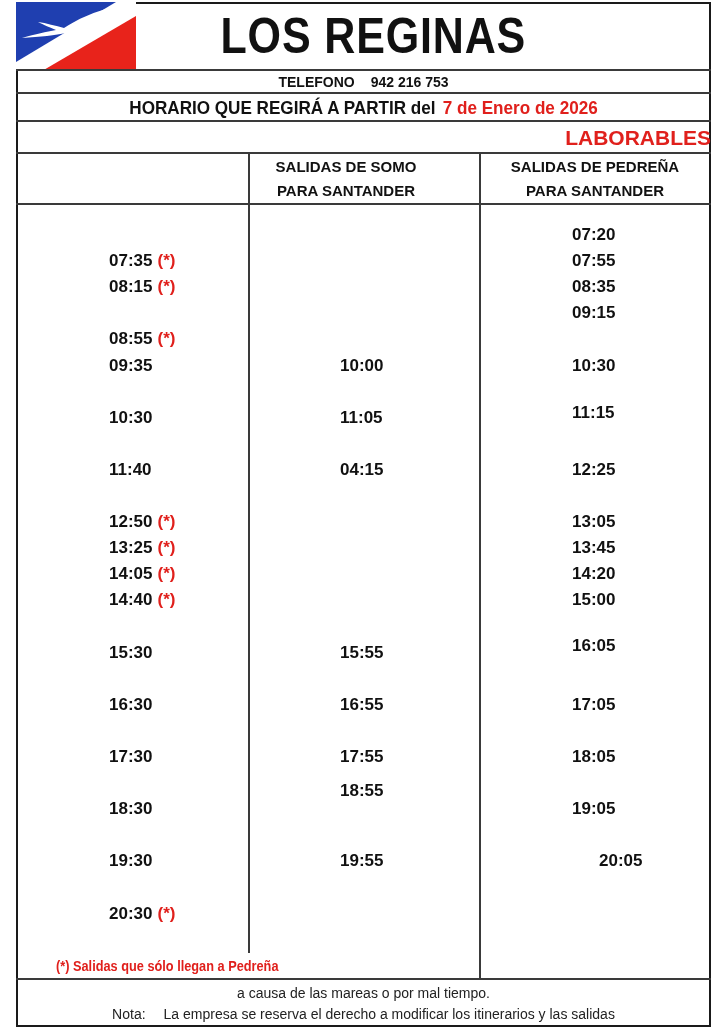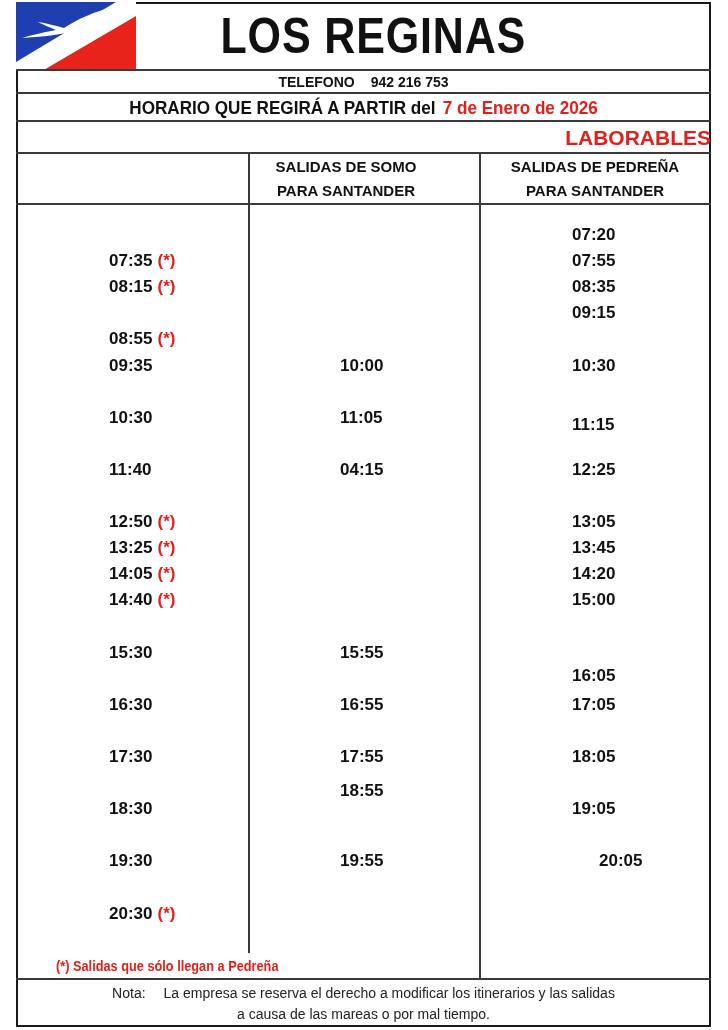--- a/index.html
+++ b/index.html
@@ -107,32 +107,32 @@
     <div class="time c2" style="top: 744px;"><span>17:55</span></div>
     <div class="time c2" style="top: 778px;"><span>18:55</span></div>
     <div class="time c2" style="top: 848.4px;"><span>19:55</span></div>
   </div>
 <div id="col-pedrena">
     <div class="time c3" style="top: 222px;"><span>07:20</span></div>
     <div class="time c3" style="top: 248.1px;"><span>07:55</span></div>
     <div class="time c3" style="top: 274.2px;"><span>08:35</span></div>
     <div class="time c3" style="top: 300.3px;"><span>09:15</span></div>
     <div class="time c3" style="top: 352.5px;"><span>10:30</span></div>
-    <div class="time c3" style="top: 412px;"><span>11:15</span></div>
+    <div class="time c3" style="top: 400px;"><span>11:15</span></div>
     <div class="time c3" style="top: 456.9px;"><span>12:25</span></div>
     <div class="time c3" style="top: 509.1px;"><span>13:05</span></div>
     <div class="time c3" style="top: 535.2px;"><span>13:45</span></div>
     <div class="time c3" style="top: 561.3px;"><span>14:20</span></div>
     <div class="time c3" style="top: 587.4px;"><span>15:00</span></div>
-    <div class="time c3" style="top: 663px;"><span>16:05</span></div>
+    <div class="time c3" style="top: 633px;"><span>16:05</span></div>
     <div class="time c3" style="top: 691.8px;"><span>17:05</span></div>
     <div class="time c3" style="top: 744px;"><span>18:05</span></div>
     <div class="time c3" style="top: 796.2px;"><span>19:05</span></div>
     <div class="time c3" style="top: 848.4px; margin-left: 27px;"><span>20:05</span></div>
   </div>
 
 <div class="footnote">(*) Salidas que sólo llegan a Pedreña</div>
 <div class="hline" style="top:978px"></div>
 
 <div class="nota">
+  <div>a causa de las mareas o por mal tiempo.</div>
   <div><span class="label">Nota:</span><span>La empresa se reserva el derecho a modificar los itinerarios y las salidas</span></div>
-  <div>a causa de las mareas o por mal tiempo.</div>
 </div>
 
 </body></html>

